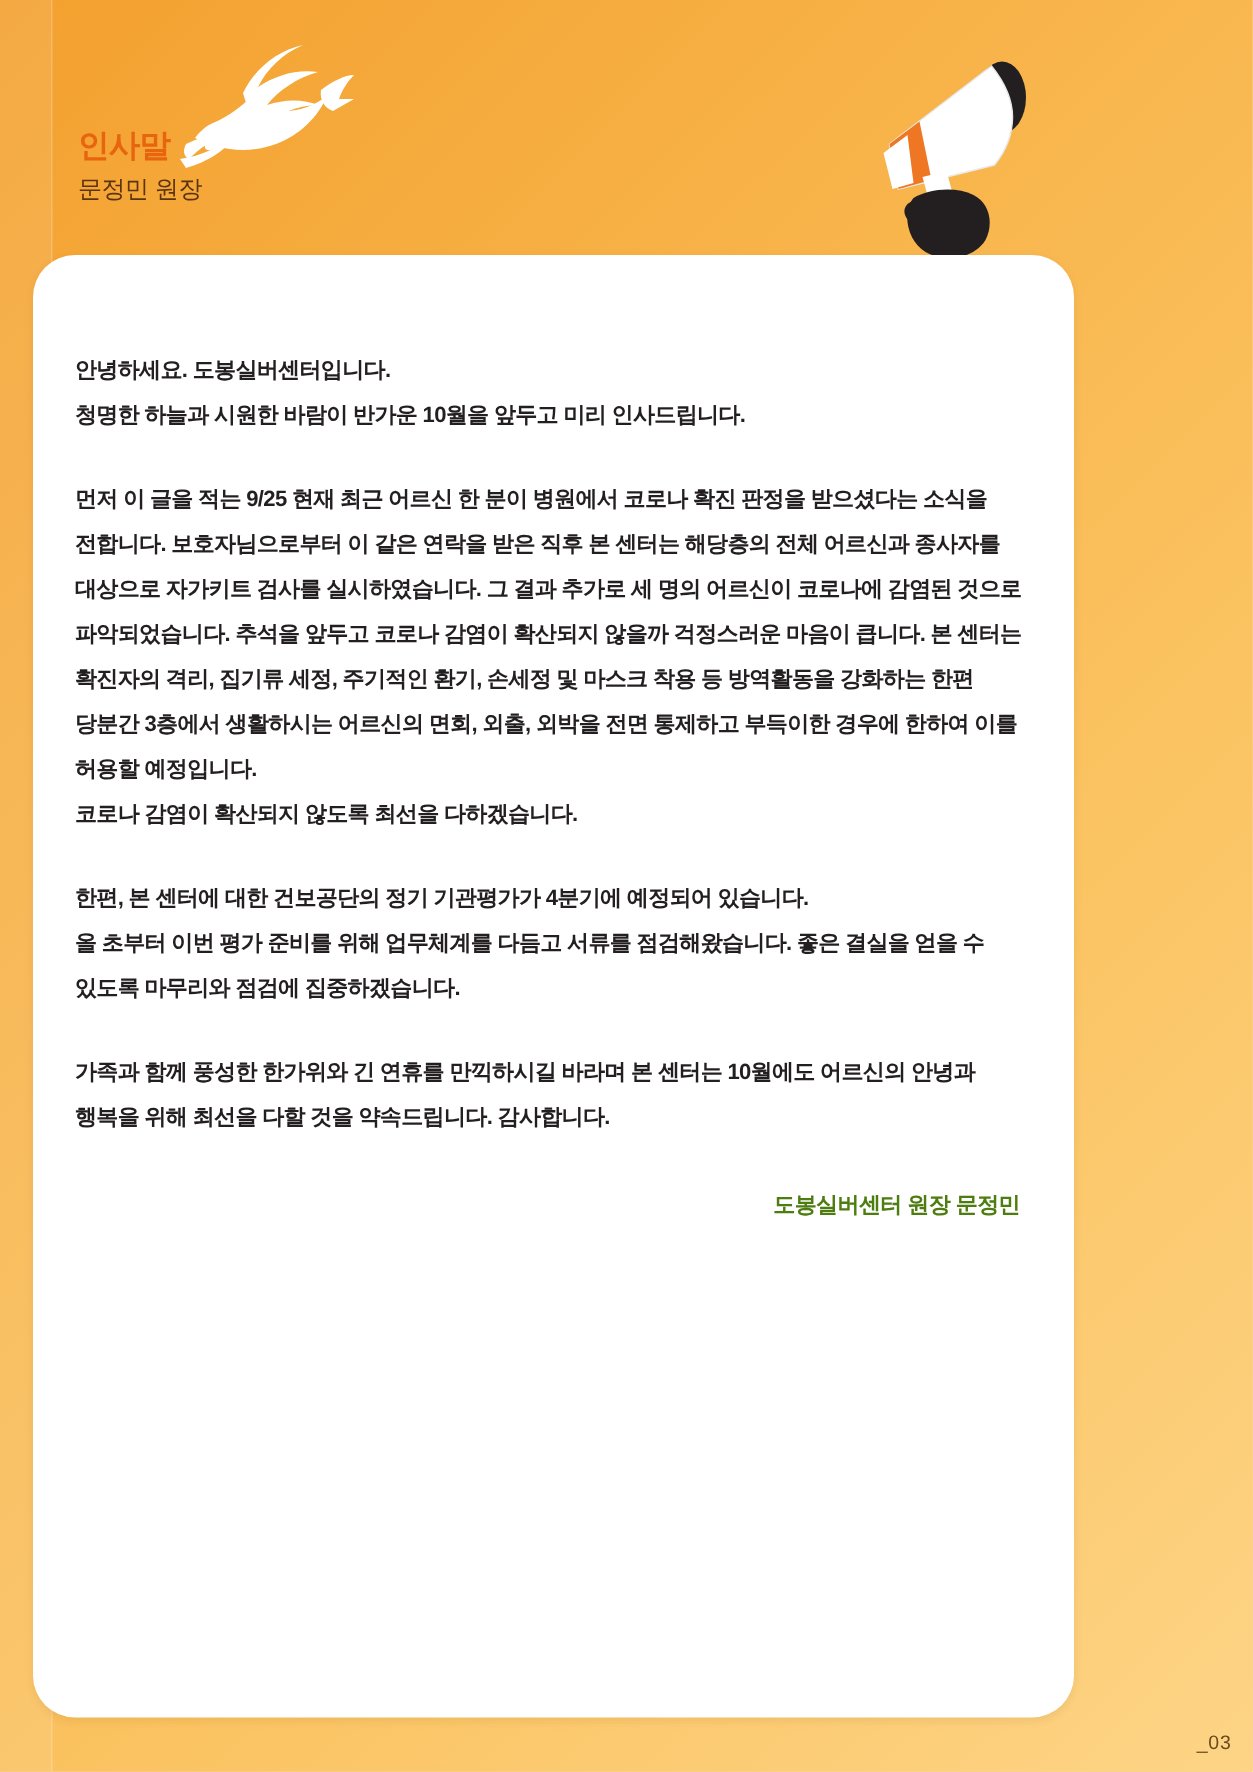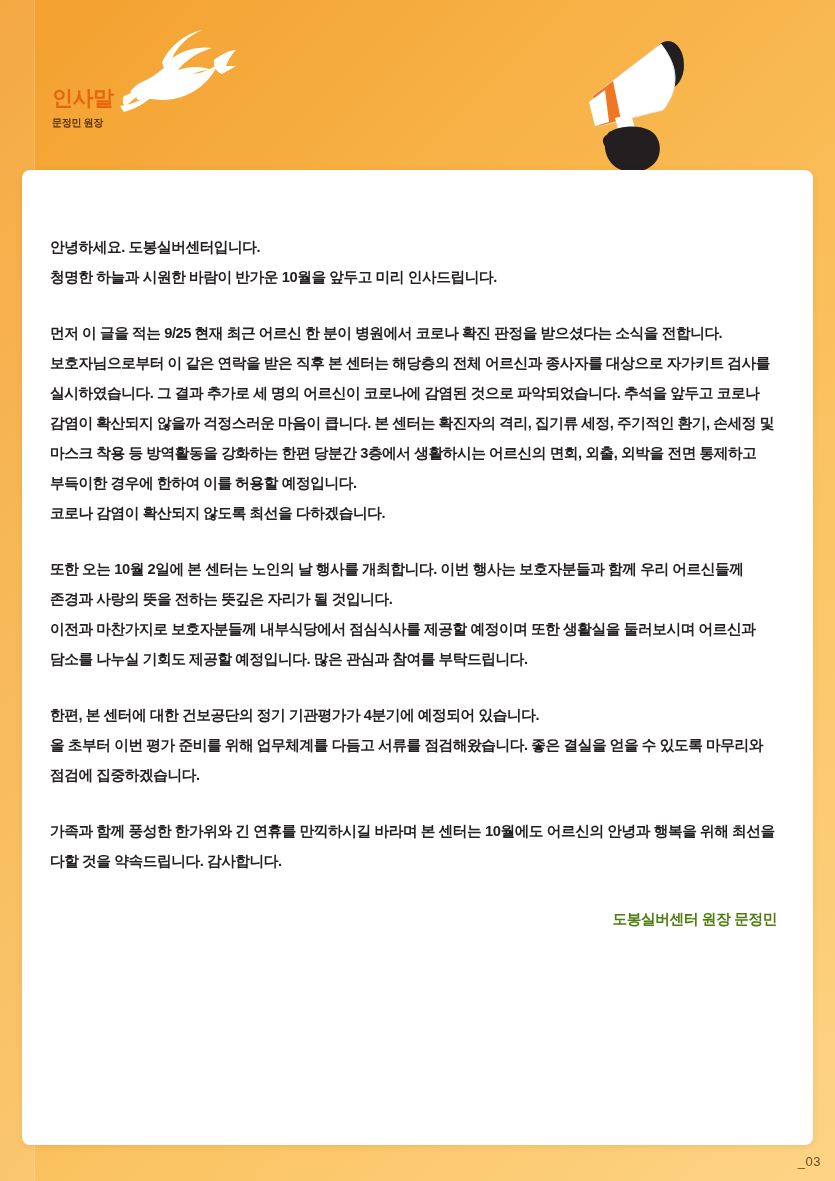--- a/index.html
+++ b/index.html
@@ -45,22 +45,22 @@
   }
   .header-title {
     font-size: 21px;
     font-weight: bold;
     color: #e8650f;
     letter-spacing: -0.5px;
     line-height: 1.1;
   }
   .header-sub {
     margin-top: 7px;
-    font-size: 10px;
-    font-weight: bold;
+    font-size: 16px;
+    font-weight: normal;
     color: #5a3410;
     letter-spacing: -0.3px;
   }
 
   
   .dove {
     position: absolute;
     left: 118px;
     top: 8px;
     width: 120px;
@@ -74,24 +74,24 @@
     top: 40px;
     width: 120px;
     height: 135px;
   }
 
   
   .card {
     position: absolute;
     left: 22px;
     top: 170px;
-    width: 791px;
+    width: 694px;
     height: 975px;
     background: #ffffff;
-    border-radius: 8px;
+    border-radius: 28px;
     box-shadow: 0 2px 6px rgba(120,70,10,0.10);
   }
   .card-inner {
     position: absolute;
     left: 28px;
     top: 62px;
     right: 28px;
   }
 
   .body-text {
@@ -177,22 +177,20 @@
     </div>
   </div>
 
   <div class="card">
     <div class="card-inner">
       <div class="body-text">
         <p class="para">안녕하세요. 도봉실버센터입니다.
 청명한 하늘과 시원한 바람이 반가운 10월을 앞두고 미리 인사드립니다.</p>
         <p class="para">먼저 이 글을 적는 9/25 현재 최근 어르신 한 분이 병원에서 코로나 확진 판정을 받으셨다는 소식을 전합니다. 보호자님으로부터 이 같은 연락을 받은 직후 본 센터는 해당층의 전체 어르신과 종사자를 대상으로 자가키트 검사를 실시하였습니다. 그 결과 추가로 세 명의 어르신이 코로나에 감염된 것으로 파악되었습니다. 추석을 앞두고 코로나 감염이 확산되지 않을까 걱정스러운 마음이 큽니다. 본 센터는 확진자의 격리, 집기류 세정, 주기적인 환기, 손세정 및 마스크 착용 등 방역활동을 강화하는 한편 당분간 3층에서 생활하시는 어르신의 면회, 외출, 외박을 전면 통제하고 부득이한 경우에 한하여 이를 허용할 예정입니다.
 코로나 감염이 확산되지 않도록 최선을 다하겠습니다.</p>
-        <p class="para">또한 오는 10월 2일에 본 센터는 노인의 날 행사를 개최합니다. 이번 행사는 보호자분들과 함께 우리 어르신들께 존경과 사랑의 뜻을 전하는 뜻깊은 자리가 될 것입니다.
-이전과 마찬가지로 보호자분들께 내부식당에서 점심식사를 제공할 예정이며 또한 생활실을 둘러보시며 어르신과 담소를 나누실 기회도 제공할 예정입니다. 많은 관심과 참여를 부탁드립니다.</p>
         <p class="para">한편, 본 센터에 대한 건보공단의 정기 기관평가가 4분기에 예정되어 있습니다.
 올 초부터 이번 평가 준비를 위해 업무체계를 다듬고 서류를 점검해왔습니다. 좋은 결실을 얻을 수 있도록 마무리와 점검에 집중하겠습니다.</p>
         <p class="para">가족과 함께 풍성한 한가위와 긴 연휴를 만끽하시길 바라며 본 센터는 10월에도 어르신의 안녕과 행복을 위해 최선을 다할 것을 약속드립니다. 감사합니다.</p>
       </div>
       <div class="signature">도봉실버센터 원장 문정민</div>
     </div>
   </div>
 
   <div class="page-number">_03</div>
 

